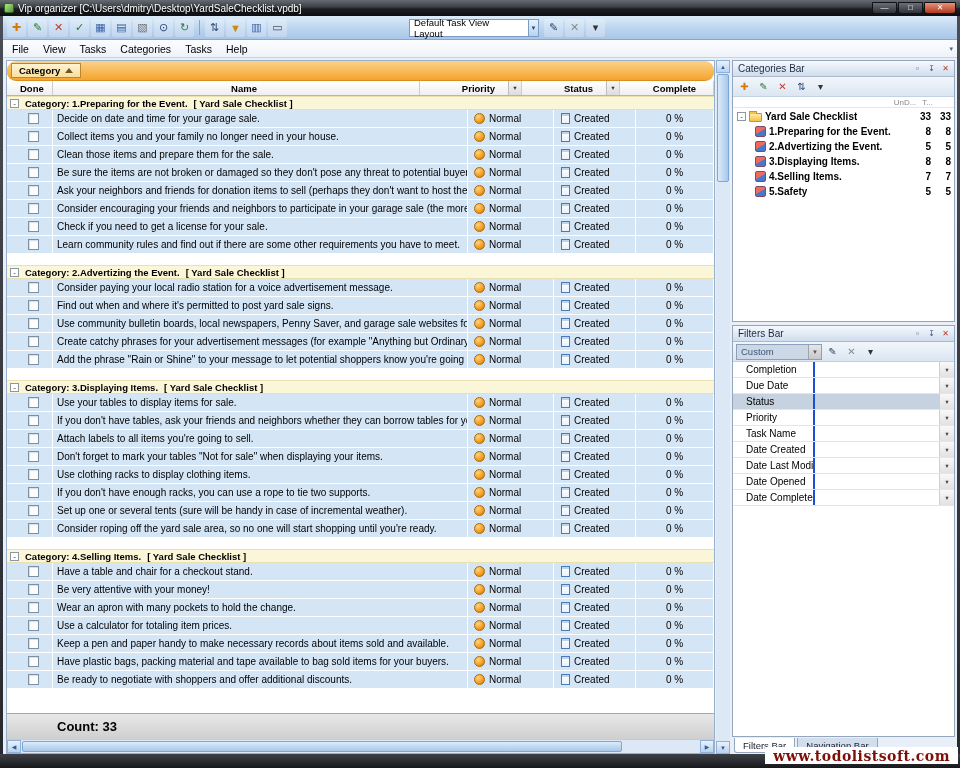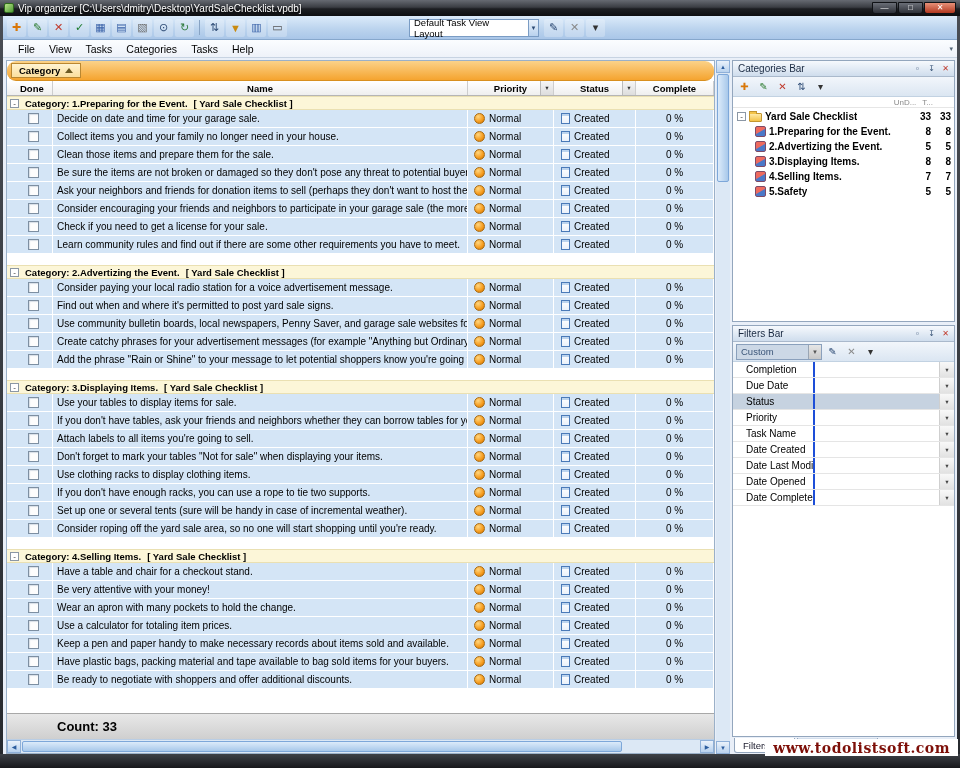--- a/index.html
+++ b/index.html
@@ -27,38 +27,38 @@
   .tb-icon{width:19px;height:18px;display:flex;align-items:center;justify-content:center;font-size:11px;
     border:1px solid transparent;border-radius:2px;background:rgba(255,255,255,0.25);}
   .tb-sep{width:1px;height:15px;background:#87a3c4;margin:0 3px;flex:none;}
   .tb-spacer{width:118px;flex:none;}
   .combo{height:18px;width:130px;background:#fff;border:1px solid #7a9cc4;display:flex;align-items:center;
     justify-content:space-between;font-size:9.5px;padding-left:4px;flex:none;gap:36px;}
   .combo-arrow{width:13px;height:16px;background:linear-gradient(#eaf2fb,#b9d2ee);border-left:1px solid #7a9cc4;
     font-size:6px;display:flex;align-items:center;justify-content:center;color:#2c4a74;}
 
   
-  .menubar{height:18px;flex:none;display:flex;align-items:center;padding-left:8px;font-size:10.5px;
+  .menubar{height:18px;flex:none;display:flex;align-items:center;padding-left:2px;font-size:10.5px;
     background:linear-gradient(#fbfdff,#eef2f9);border-bottom:1px solid #c7d3e2;}
   .menu-item{padding:0 7px;height:100%;display:flex;align-items:center;color:#000;}
   .menu-overflow{margin-left:auto;margin-right:4px;font-size:7px;color:#567;}
 
   
   .content{flex:1;display:flex;min-height:0;padding:2px 2px 0 3px;}
 
   
   .left{width:709px;flex:none;display:flex;flex-direction:column;background:#fff;border:1px solid #9ab0c8;}
   .groupby{height:20px;flex:none;display:flex;align-items:center;padding-left:4px;
     background:linear-gradient(#fbd289,#f5a42f);border-bottom:1px solid #d88f1e;border-radius:9px;}
   .group-btn{height:15px;display:flex;align-items:center;gap:5px;padding:0 7px;font-size:9.5px;font-weight:bold;
     background:linear-gradient(#fff3d2,#fbdf9d);border:1px solid #b98731;}
   .sort-tri{width:0;height:0;border-left:4px solid transparent;border-right:4px solid transparent;border-bottom:5px solid #6d5a23;}
 
   .colhdr{height:15px;flex:none;display:grid;grid-template-columns:46px 1fr 86px 82px 78px;
-    font-size:9.5px;font-weight:bold;background:linear-gradient(#ffffff,#efefef);border-bottom:1px solid #b5b5b5;}
+    font-size:9.5px;font-weight:bold;background:linear-gradient(#ffffff,#efefef);border-bottom:1px solid #b5b5b5;gap:16px;}
   .colhdr>div{display:flex;align-items:center;justify-content:center;border-right:1px solid #cdcdcd;position:relative;height:100%;}
   .colhdr .h-done{justify-content:flex-start;padding-left:13px;}
   .filter-btn{position:absolute;right:0;top:0;width:13px;height:100%;display:flex;align-items:center;justify-content:center;
     font-size:5.5px;color:#333;background:linear-gradient(#f6f6f6,#dddddd);border-left:1px solid #bbb;}
 
   .rows{flex:1;overflow:hidden;background:#fff;}
   .group-row{height:14px;display:flex;align-items:center;gap:6px;padding-left:3px;font-size:9.5px;font-weight:bold;
     background:#fcf6d8;border-top:1px solid #eae0b2;border-bottom:1px solid #eae0b2;}
   .expander{width:9px;height:9px;flex:none;background:#fff;border:1px solid #8b97a5;font-size:8px;line-height:7px;
     text-align:center;color:#333;font-weight:normal;}
@@ -127,21 +127,21 @@
   .filter-dd{margin-left:auto;width:15px;height:100%;display:flex;align-items:center;justify-content:center;font-size:5.5px;color:#444;
     background:linear-gradient(#f8f8f8,#e2e2e2);border-left:1px solid #cfcfcf;}
 
   .side-tabs{height:17px;flex:none;display:flex;gap:2px;padding:1px 0 0 2px;}
   .side-tab{height:15px;display:flex;align-items:center;padding:0 8px;font-size:9.5px;
     background:#d3deec;border:1px solid #93a6bd;border-top:none;border-radius:0 0 3px 3px;color:#223;}
   .side-tab.active{background:#fff;}
 
   
   .bottom-frame{position:absolute;left:0;right:0;bottom:0;height:14px;background:linear-gradient(#3d4147,#17181b);}
-  .watermark{position:absolute;right:2px;bottom:12px;height:17px;background:#fff;display:flex;align-items:center;
+  .watermark{position:absolute;right:2px;bottom:4px;height:17px;background:#fff;display:flex;align-items:center;
     padding:0 8px;font-family:"DejaVu Serif",serif;font-weight:bold;font-size:14px;letter-spacing:0.5px;}
 </style>
 </head>
 <body>
 
 <div class="window">
 
   <div class="titlebar">
     <div class="app-icon"></div>
     <div class="tb-title">Vip organizer [C:\Users\dmitry\Desktop\YardSaleChecklist.vpdb]</div>

